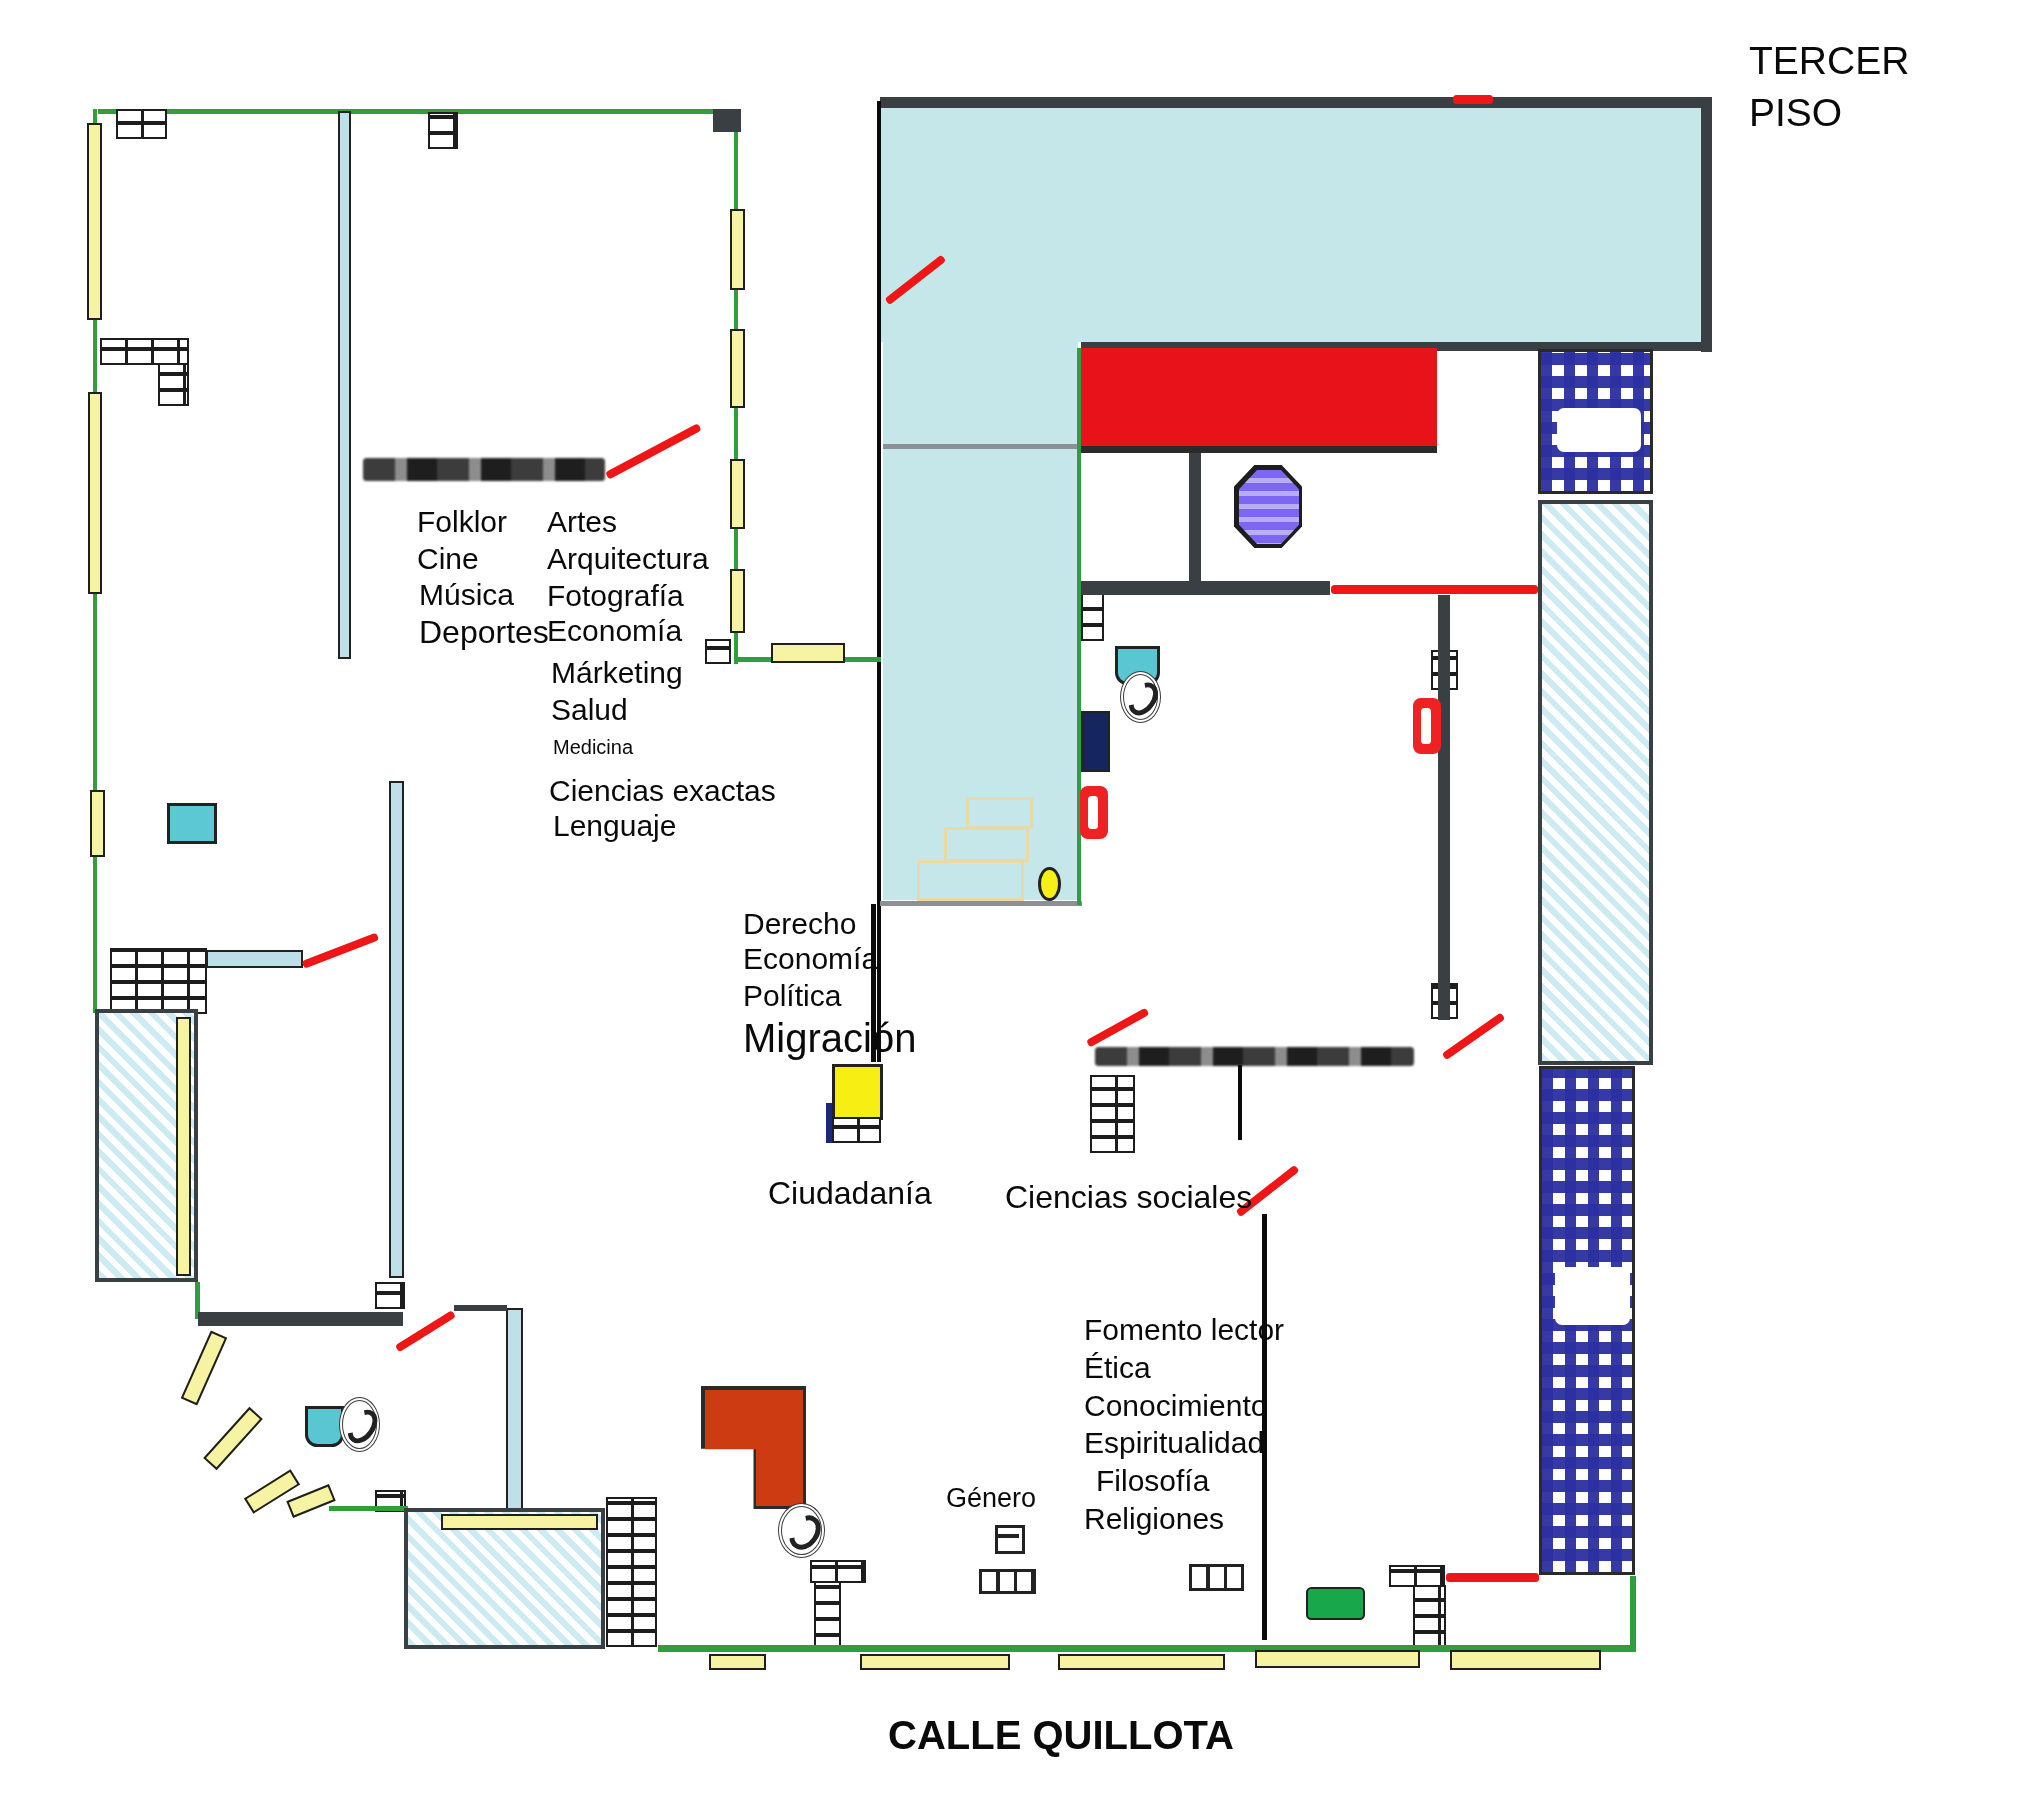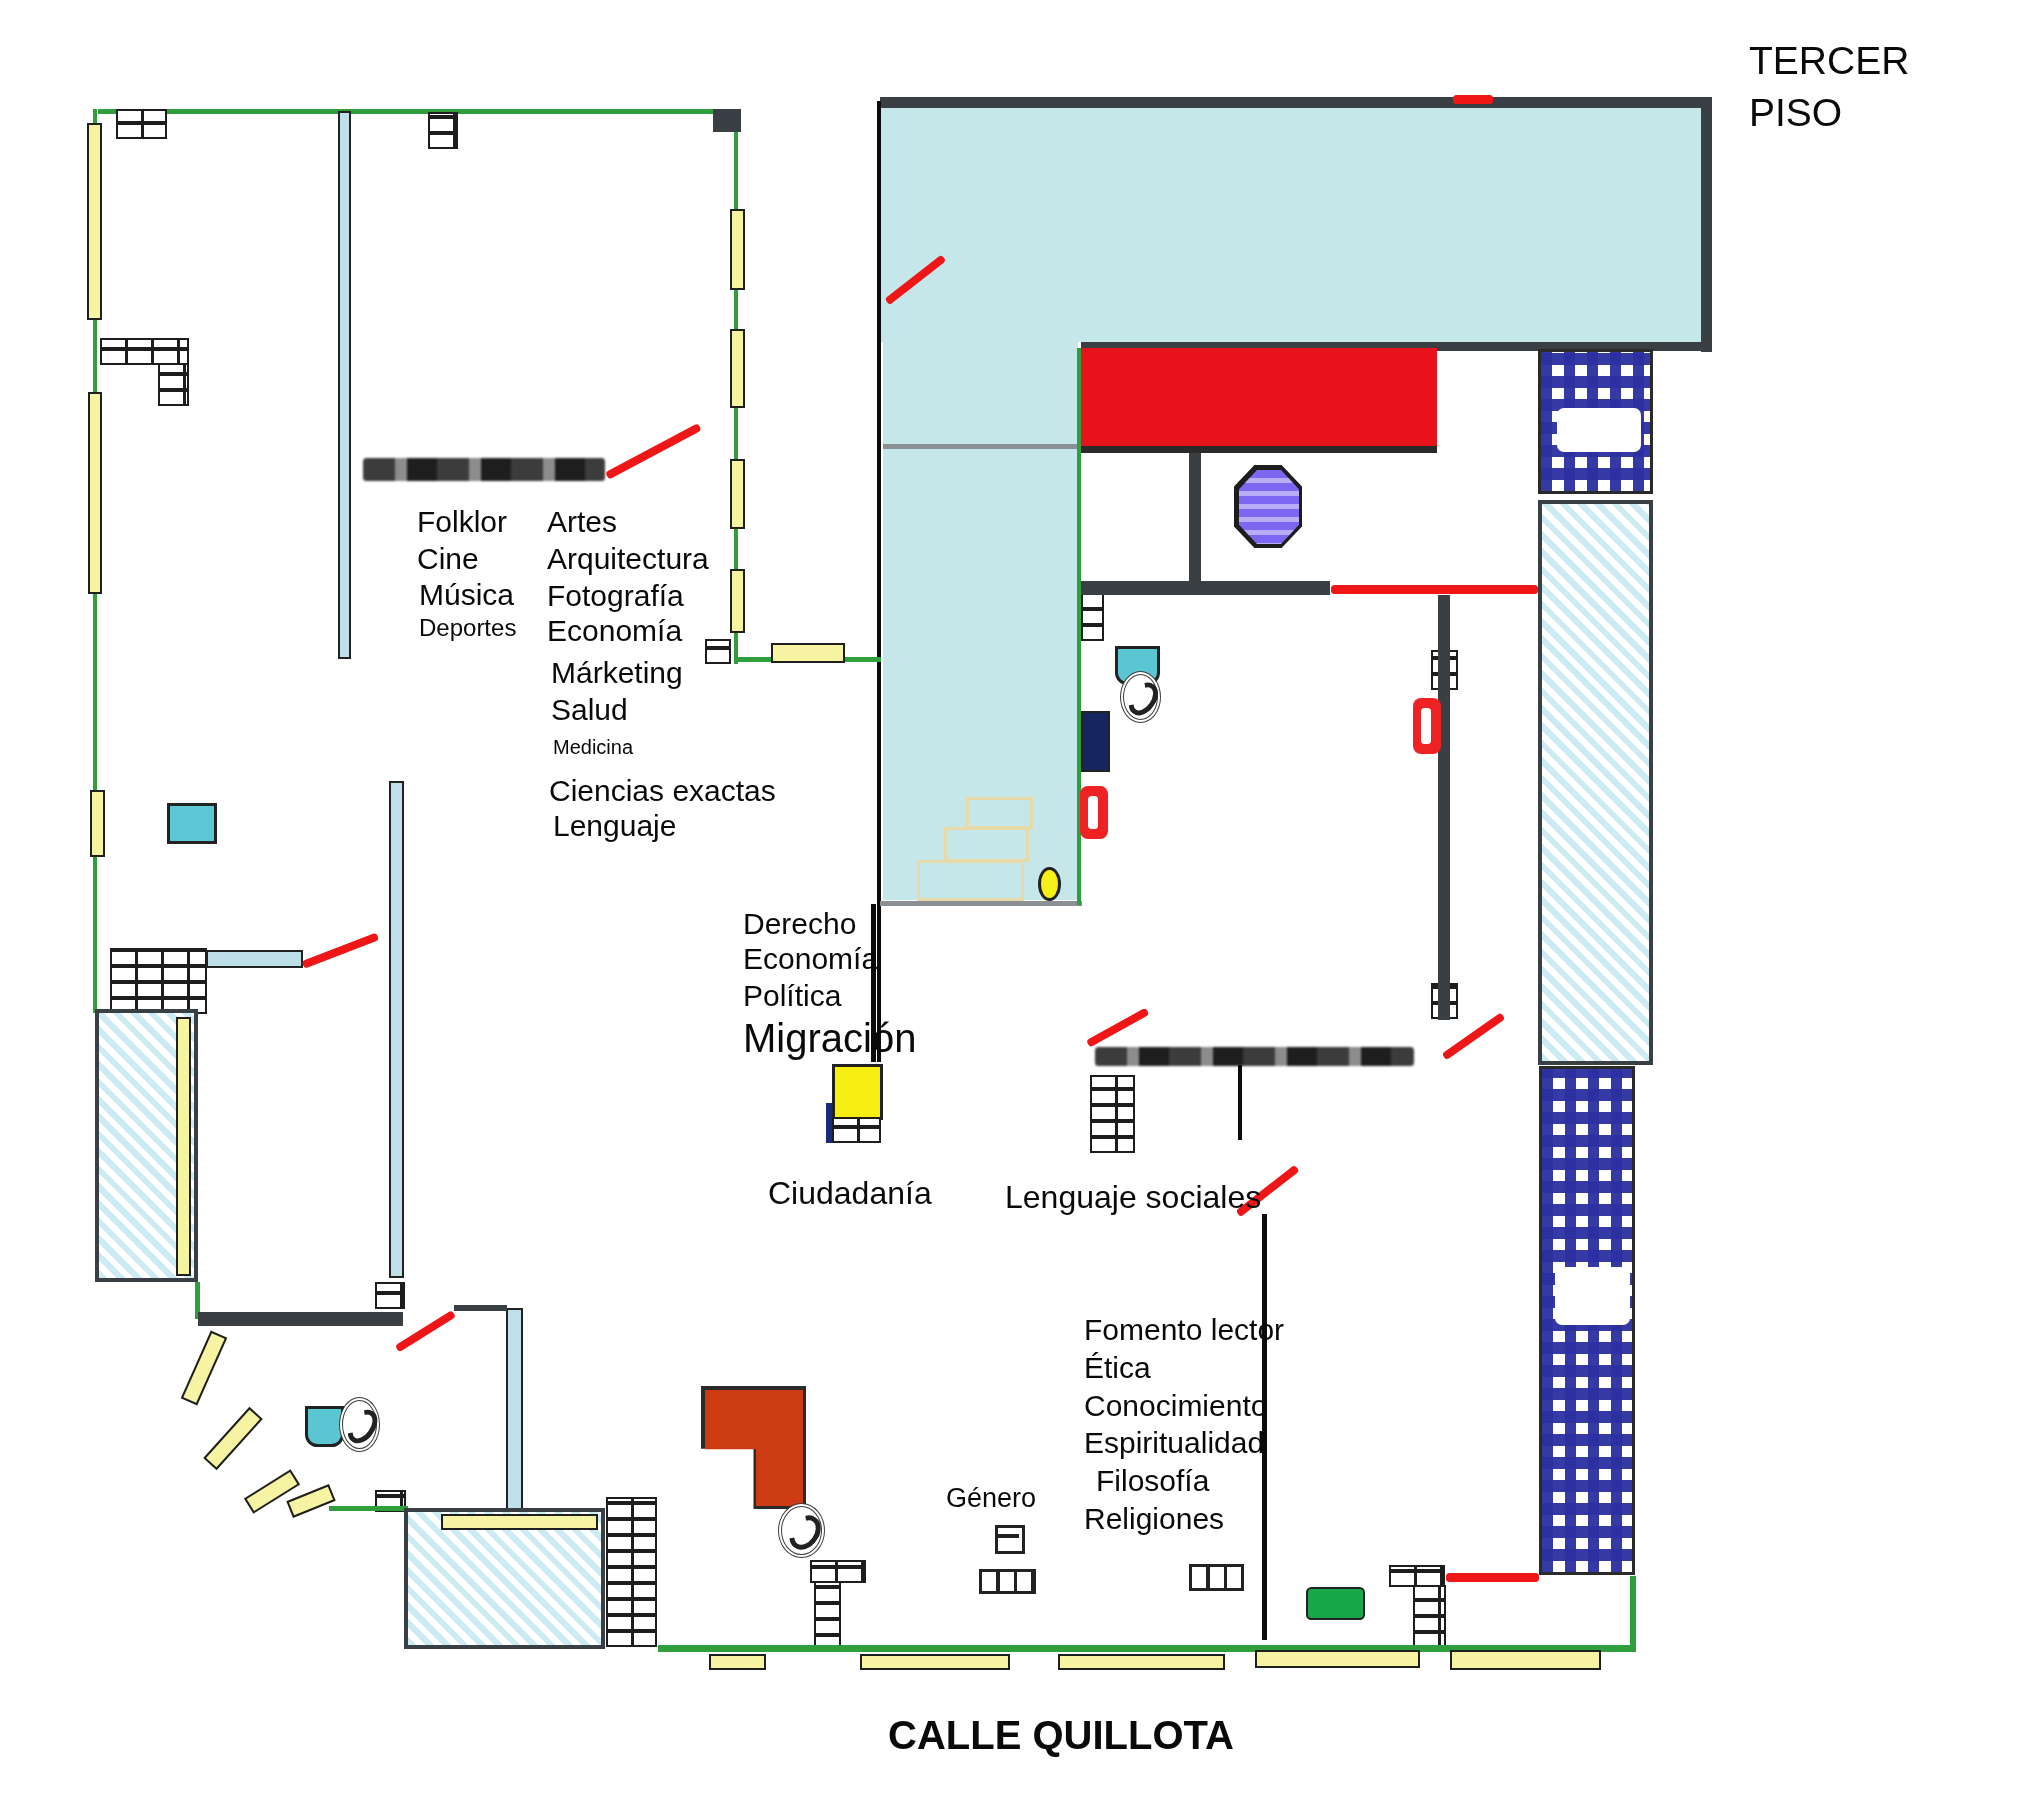--- a/index.html
+++ b/index.html
@@ -180,36 +180,36 @@
   <div class="abs redline" style="left:1088px;top:1040px;width:68px;height:8px;transform:rotate(-29deg);transform-origin:left center;"></div>
   <div class="abs redline" style="left:1238px;top:1210px;width:75px;height:8px;transform:rotate(-38deg);transform-origin:left center;"></div>
   <div class="abs redline" style="left:1331px;top:585px;width:207px;height:8.8px;"></div>
   <div class="abs redline" style="left:1446px;top:1573px;width:93px;height:8.8px;"></div>
   <div class="abs redline" style="left:1453px;top:95px;width:40px;height:8.8px;"></div>
 
   <div id="labels">
       <span class="lbl" style="left: 417px; top: 505px; font-size: 30px;">Folklor</span>
       <span class="lbl" style="left: 417px; top: 542px; font-size: 30px;">Cine</span>
       <span class="lbl" style="left: 419px; top: 578px; font-size: 30px;">Música</span>
-      <span class="lbl" style="left: 419px; top: 614px; font-size: 24px;">Deportes</span>
+      <span class="lbl" style="left: 419px; top: 614px; font-size: 32px;">Deportes</span>
       <span class="lbl" style="left: 547px; top: 505px; font-size: 30px;">Artes</span>
       <span class="lbl" style="left: 547px; top: 542px; font-size: 30px;">Arquitectura</span>
       <span class="lbl" style="left: 547px; top: 579px; font-size: 30px;">Fotografía</span>
       <span class="lbl" style="left: 547px; top: 614px; font-size: 30px;">Economía</span>
       <span class="lbl" style="left: 551px; top: 656px; font-size: 30px;">Márketing</span>
       <span class="lbl" style="left: 551px; top: 693px; font-size: 30px;">Salud</span>
       <span class="lbl" style="left: 553px; top: 736px; font-size: 20px;">Medicina</span>
       <span class="lbl" style="left: 549px; top: 774px; font-size: 30px;">Ciencias exactas</span>
       <span class="lbl" style="left: 553px; top: 809px; font-size: 30px;">Lenguaje</span>
       <span class="lbl" style="left: 743px; top: 907px; font-size: 30px;">Derecho</span>
       <span class="lbl" style="left: 743px; top: 942px; font-size: 30px;">Economía</span>
       <span class="lbl" style="left: 743px; top: 979px; font-size: 30px;">Política</span>
       <span class="lbl" style="left: 743px; top: 1016px; font-size: 40px;">Migración</span>
       <span class="lbl" style="left: 768px; top: 1175px; font-size: 32px;">Ciudadanía</span>
-      <span class="lbl" style="left: 1005px; top: 1179px; font-size: 32px;">Lenguaje sociales</span>
+      <span class="lbl" style="left: 1005px; top: 1179px; font-size: 32px;">Ciencias sociales</span>
       <span class="lbl" style="left: 946px; top: 1483px; font-size: 27px;">Género</span>
       <span class="lbl" style="left: 1084px; top: 1313px; font-size: 30px;">Fomento lector</span>
       <span class="lbl" style="left: 1084px; top: 1351px; font-size: 30px;">Ética</span>
       <span class="lbl" style="left: 1084px; top: 1389px; font-size: 30px; text-align: center;">Conocimiento</span>
       <span class="lbl" style="left: 1084px; top: 1426px; font-size: 30px;">Espiritualidad</span>
       <span class="lbl" style="left: 1084px; top: 1464px; font-size: 30px; margin-left: 12px;">Filosofía</span>
       <span class="lbl" style="left: 1084px; top: 1502px; font-size: 30px;">Religiones</span>
       <span class="lbl" style="left: 1749px; top: 39px; font-size: 39px;">TERCER</span>
       <span class="lbl" style="left: 1749px; top: 91px; font-size: 39px;">PISO</span>
       <span class="lbl" style="left: 888px; top: 1713px; font-size: 40px; font-weight: bold;">CALLE QUILLOTA</span>

